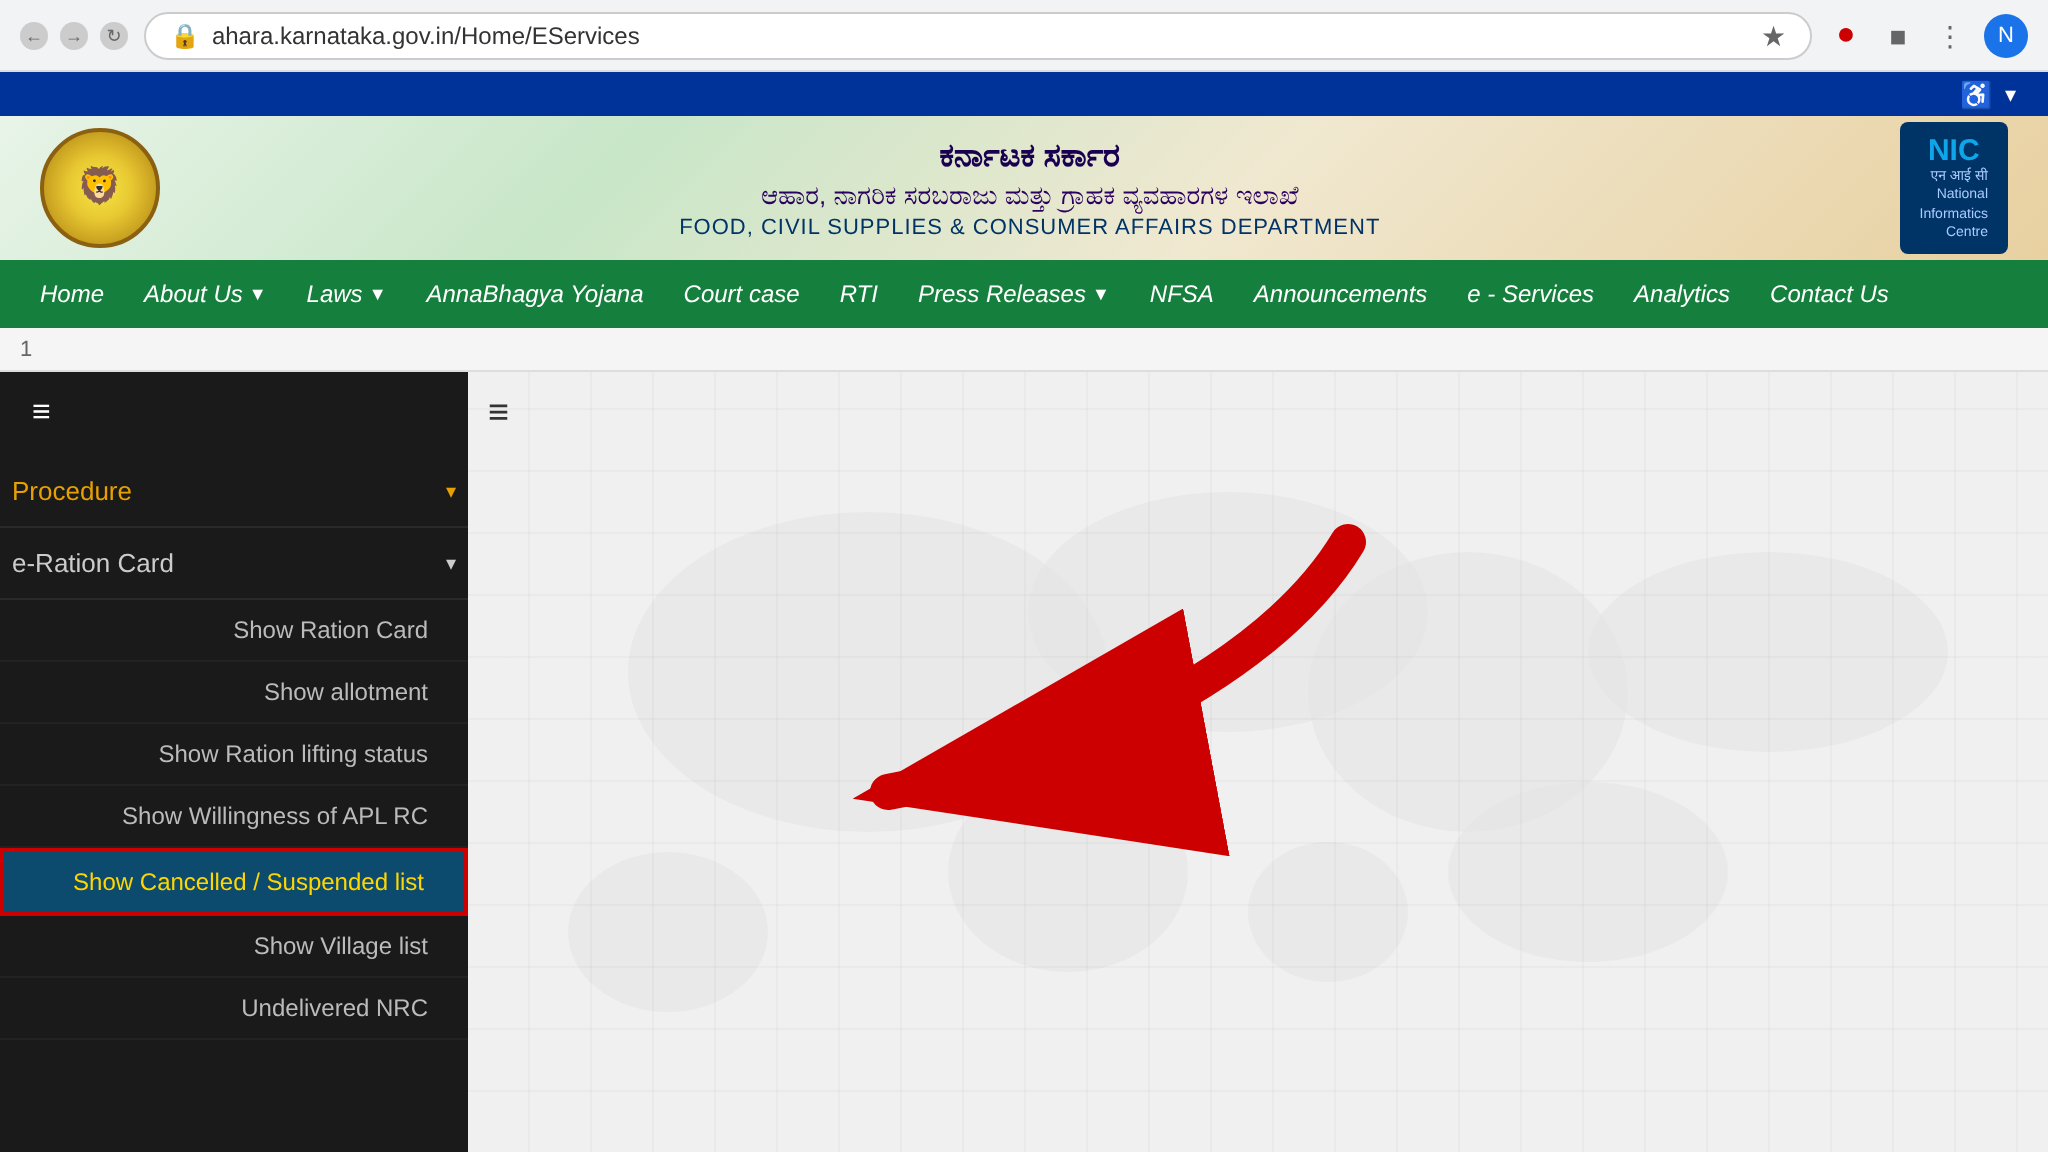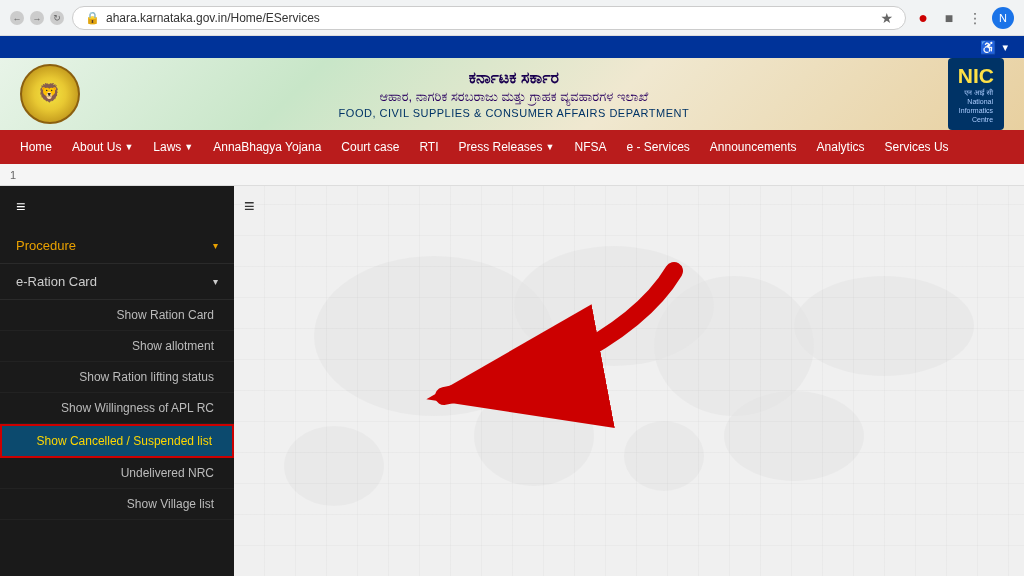--- a/index.html
+++ b/index.html
@@ -56,27 +56,27 @@
       border: 2px solid #8b6010;
     }
     .header-text-block { text-align: center; flex: 1; }
     .kannada-title { font-size: 16px; color: #1a0050; font-weight: bold; }
     .kannada-sub { font-size: 13px; color: #2a0060; margin-top: 2px; }
     .dept-title { font-size: 11px; color: #003366; font-weight: normal; letter-spacing: 0.5px; margin-top: 2px; }
     .nic-logo {
       background: #003366; color: #fff; padding: 6px 10px; border-radius: 4px;
       display: flex; flex-direction: column; align-items: center;
     }
-    .nic-text { font-size: 21px; font-weight: bold; color: #fde047; }
+    .nic-text { font-size: 15px; font-weight: bold; color: #0ea5e9; }
     .nic-full { font-size: 7px; color: #aaccff; line-height: 1.3; text-align: right; }
 
     
     .main-nav {
-      background: #b91c1c; display: flex; align-items: center;
-      padding: 0 10px; height: 34px; gap: 0;
+      background: #15803d; display: flex; align-items: center;
+      padding: 0 10px; height: 34px; gap: 0; font-style: italic;
     }
     .nav-item {
       color: #fff; padding: 0 10px; font-size: 12px; cursor: pointer;
       height: 34px; display: flex; align-items: center; gap: 3px;
       white-space: nowrap;
     }
     .nav-arrow { font-size: 9px; }
 
     
     .content-area {
@@ -94,21 +94,21 @@
     
     .sidebar {
       width: 234px; background: #1a1a1a; color: #fff;
       flex-shrink: 0; overflow: hidden;
       display: flex; flex-direction: column;
     }
     .sidebar-hamburger {
       padding: 12px 16px; color: #fff; font-size: 16px; cursor: pointer;
     }
     .sidebar-item {
-      padding: 10px 16px; font-size: 13px; color: #ccc; cursor: pointer;
+      padding: 10px 6px; font-size: 13px; color: #ccc; cursor: pointer;
       display: flex; justify-content: space-between; align-items: center;
       border-bottom: 1px solid #2a2a2a;
     }
     .sidebar-item.active { color: #e8a000; }
     .sidebar-arrow { font-size: 10px; }
     .sidebar-subitem {
       padding: 8px 20px; font-size: 12px; color: #bbb; cursor: pointer;
       border-bottom: 1px solid #222;
       text-align: right;
     }
@@ -182,24 +182,24 @@
 
   <nav class="main-nav">
     <div class="nav-item">Home</div>
     <div class="nav-item">About Us <span class="nav-arrow">▼</span></div>
     <div class="nav-item">Laws <span class="nav-arrow">▼</span></div>
     <div class="nav-item">AnnaBhagya Yojana</div>
     <div class="nav-item">Court case</div>
     <div class="nav-item">RTI</div>
     <div class="nav-item">Press Releases <span class="nav-arrow">▼</span></div>
     <div class="nav-item">NFSA</div>
+    <div class="nav-item">Announcements</div>
     <div class="nav-item">e - Services</div>
-    <div class="nav-item">Announcements</div>
     <div class="nav-item">Analytics</div>
-    <div class="nav-item">Services Us</div>
+    <div class="nav-item">Contact Us</div>
   </nav>
 
   <div class="page-num-bar">
     <span>1</span>
   </div>
 
   <div class="content-area">
 
     <div class="sidebar">
       <div class="sidebar-hamburger">
@@ -230,25 +230,25 @@
 
       <div class="sidebar-subitem">
         <span>Show Willingness of APL RC</span>
       </div>
 
       <div class="sidebar-subitem highlighted" style="color:#ffd700; border:2px solid #cc0000; background:#0c4a6e;">
         <span>Show Cancelled / Suspended list</span>
       </div>
 
       <div class="sidebar-subitem">
+        <span>Show Village list</span>
+      </div>
+
+      <div class="sidebar-subitem">
         <span>Undelivered NRC</span>
-      </div>
-
-      <div class="sidebar-subitem">
-        <span>Show Village list</span>
       </div>
     </div>
 
     <div class="main-content">
       <div class="map-bg"></div>
 
       <svg style="position:absolute;inset:0;width:100%;height:100%;opacity:0.12;" viewBox="0 0 790 390" xmlns="http://www.w3.org/2000/svg">
 
         <ellipse cx="200" cy="150" rx="120" ry="80" fill="#888" opacity="0.5"></ellipse>
         <ellipse cx="380" cy="120" rx="100" ry="60" fill="#888" opacity="0.5"></ellipse>

